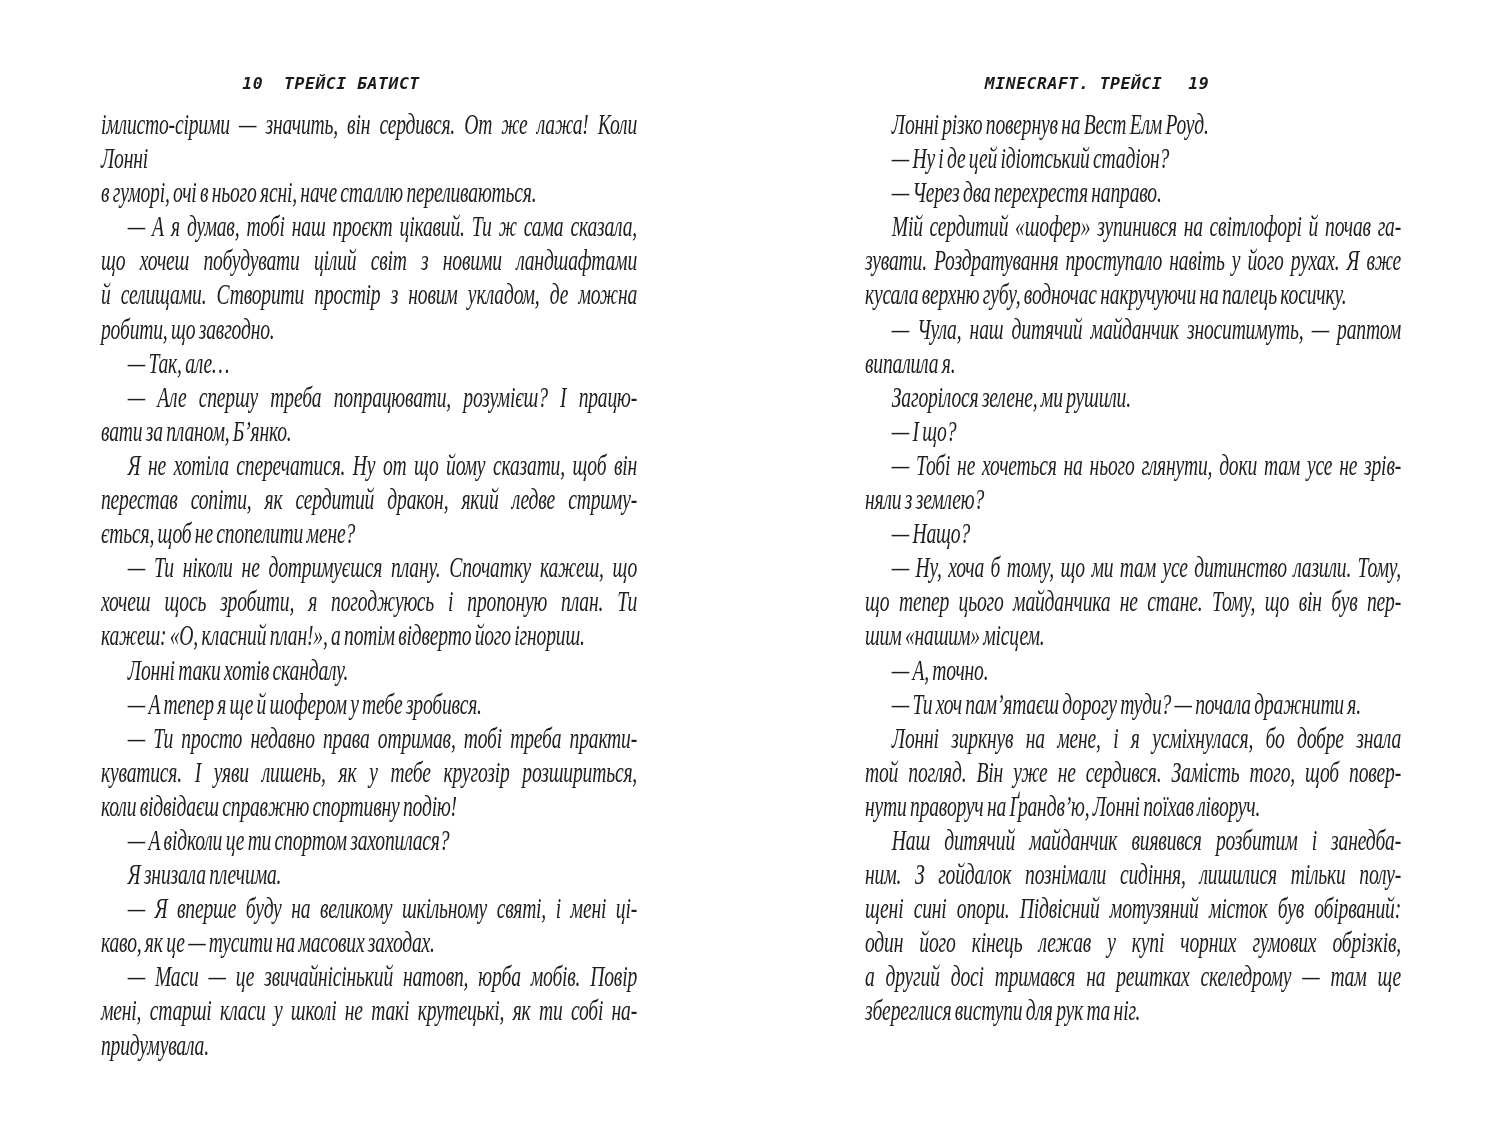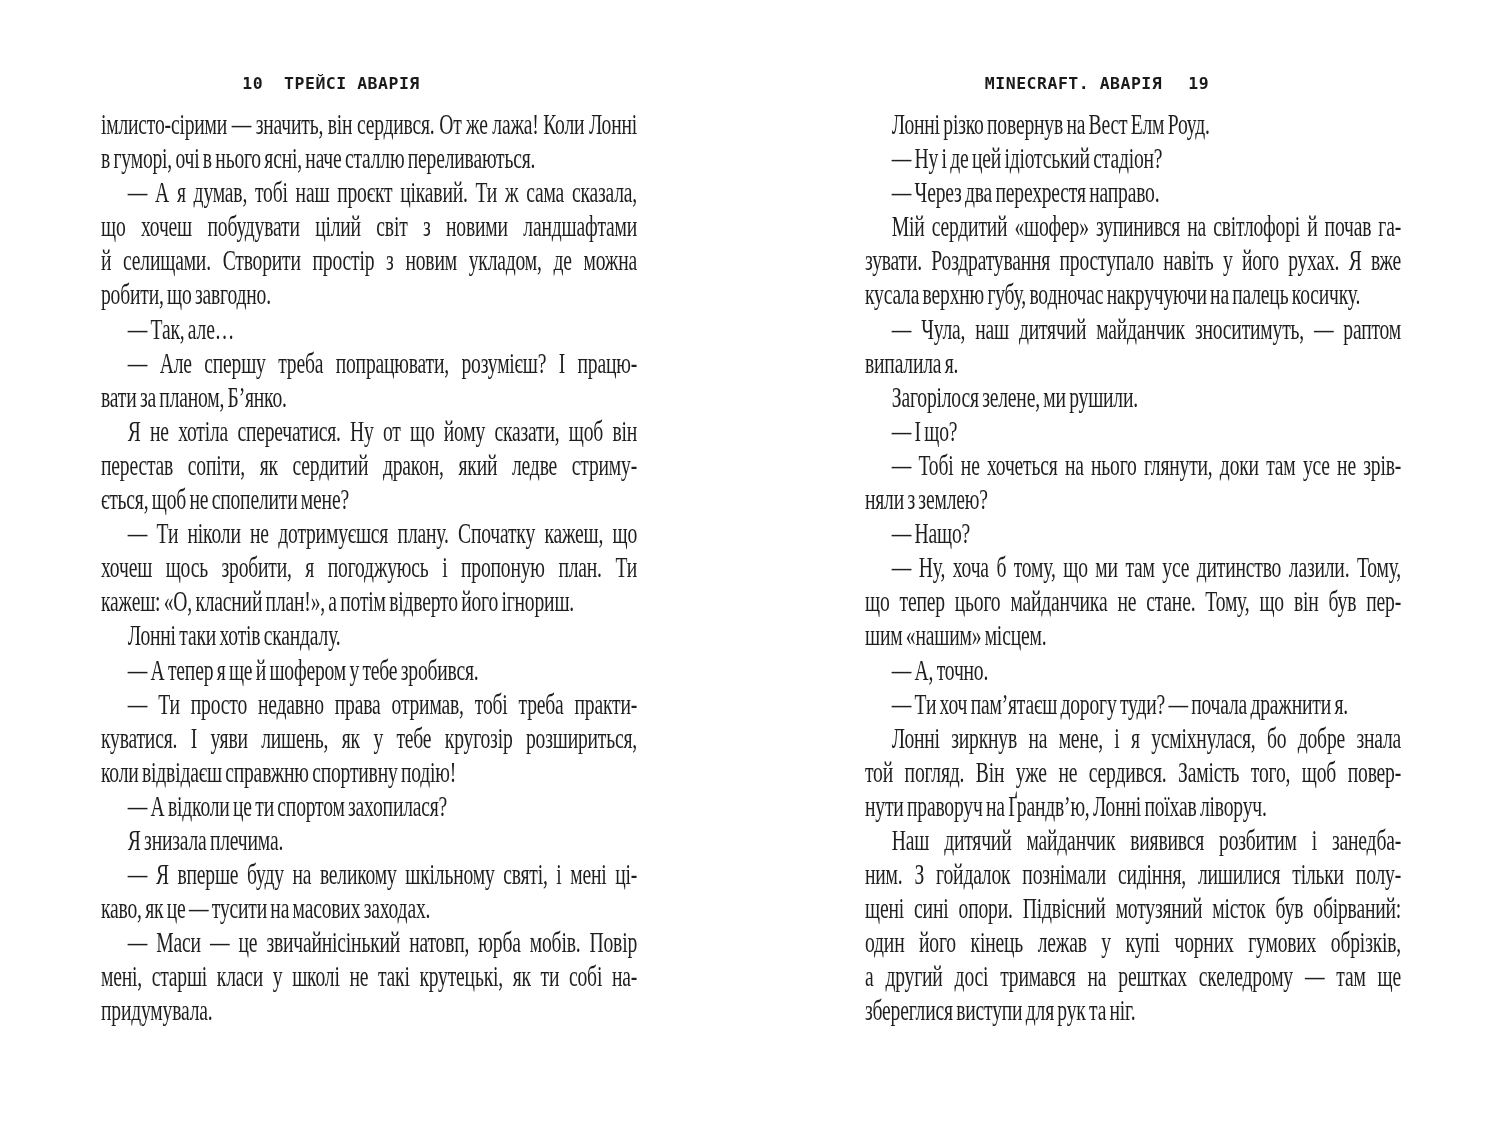--- a/index.html
+++ b/index.html
@@ -3,21 +3,21 @@
 <meta charset="utf-8">
 <style>
   html, body { margin: 0; padding: 0; background: #ffffff; }
   .spread {
     position: relative;
     width: 1500px; height: 1125px;
     background: #ffffff;
     overflow: hidden;
     font-family: "Liberation Serif", "DejaVu Serif", serif;
   }
-  .page { position: absolute; top: 0; width: 750px; height: 857px; }
+  .page { position: absolute; top: 0; width: 750px; height: 857px; font-style: italic; }
   .page.left  { left: 0; }
   .page.right { left: 750px; }
 
   .running-head {
     position: absolute; top: 73px; left: 0; width: 750px;
     display: flex; justify-content: center; align-items: baseline;
     font-family: "DejaVu Sans Mono", monospace;
     font-weight: 700; font-size: 16.5px; letter-spacing: 0.5px;
     color: #1a1a1a; line-height: 21px; white-space: pre;
   }
@@ -41,21 +41,21 @@
   .line.ind { text-indent: 41px; }
 </style>
 </head>
 <body>
 
 <div class="spread">
 
   <section class="page left">
     <header class="running-head">
       <span>10</span>
-      <span>ТРЕЙСІ АВАРІЯ</span>
+      <span>ТРЕЙСІ БАТИСТ</span>
     </header>
     <div class="text-col">
         <div class="para">
           <div class="line">імлисто-сірими — значить, він сердився. От же лажа! Коли Лонні</div>
           <div class="line last">в гуморі, очі в нього ясні, наче сталлю переливаються.</div>
         </div>
         <div class="para">
           <div class="line ind">— А я думав, тобі наш проєкт цікавий. Ти ж сама сказала,</div>
           <div class="line">що хочеш побудувати цілий світ з новими ландшафтами</div>
           <div class="line">й селищами. Створити простір з новим укладом, де можна</div>
@@ -102,21 +102,21 @@
         <div class="para">
           <div class="line ind">— Маси — це звичайнісінький натовп, юрба мобів. Повір</div>
           <div class="line">мені, старші класи у школі не такі крутецькі, як ти собі на-</div>
           <div class="line last">придумувала.</div>
         </div>
       </div>
   </section>
 
   <section class="page right">
     <header class="running-head">
-      <span>MINECRAFT. АВАРІЯ</span>
+      <span>MINECRAFT. ТРЕЙСІ</span>
       <span>19</span>
     </header>
     <div class="text-col">
         <div class="para">
           <div class="line ind last">Лонні різко повернув на Вест Елм Роуд.</div>
         </div>
         <div class="para">
           <div class="line ind last">— Ну і де цей ідіотський стадіон?</div>
         </div>
         <div class="para">

